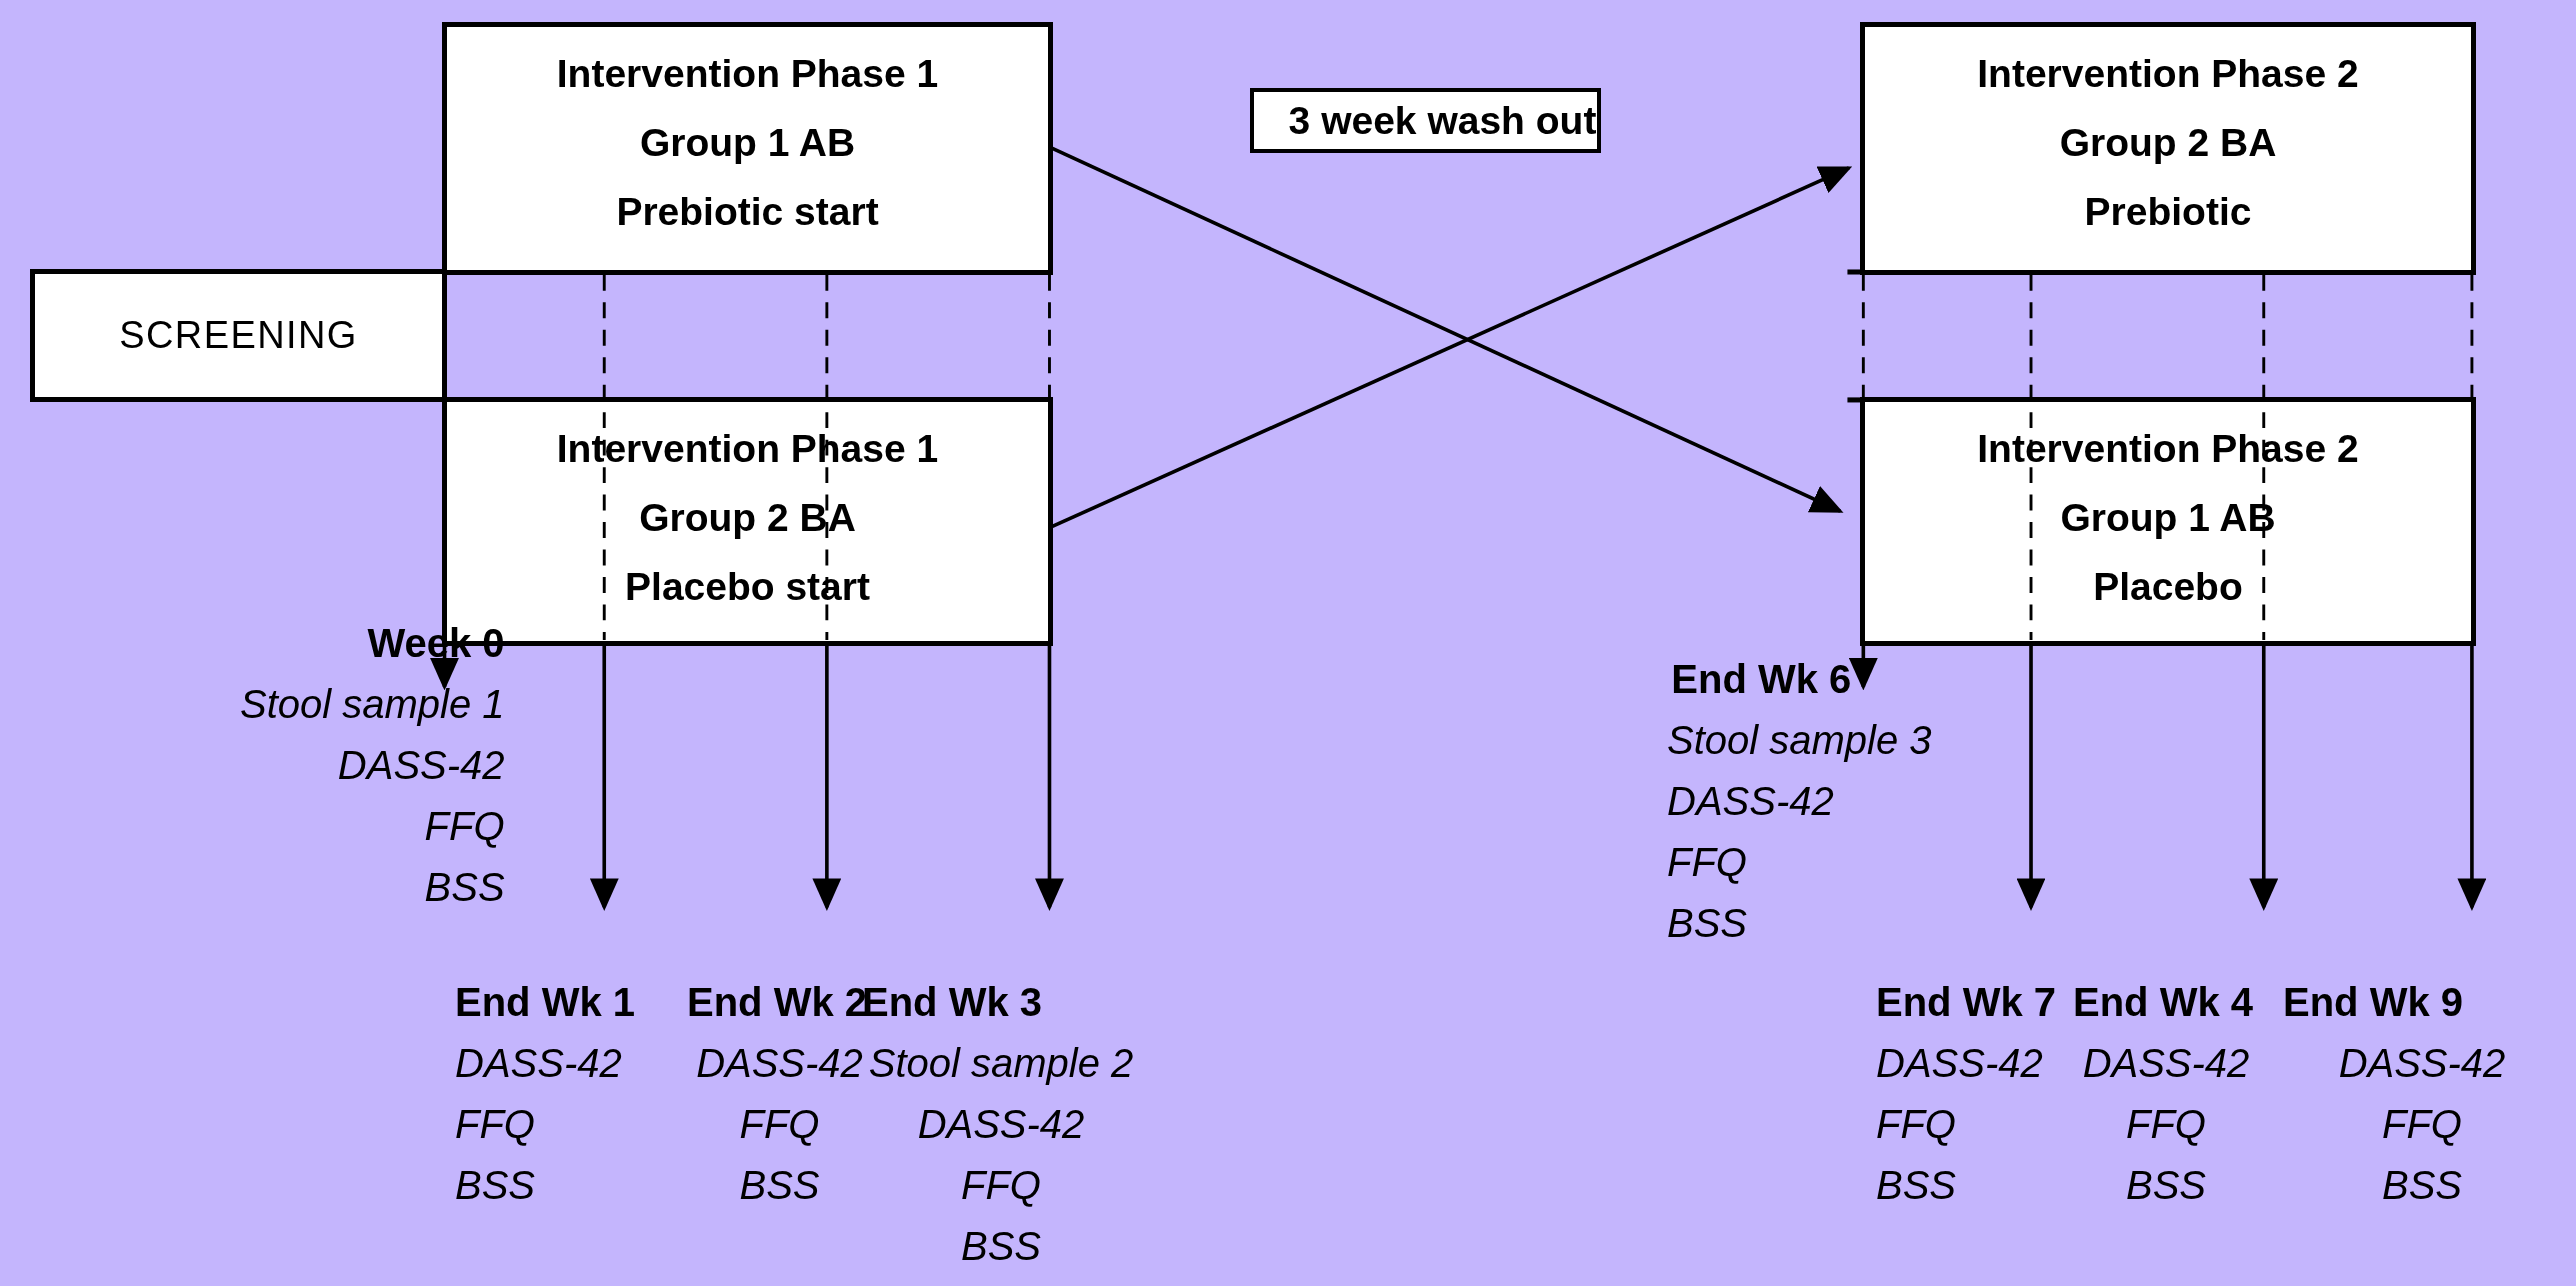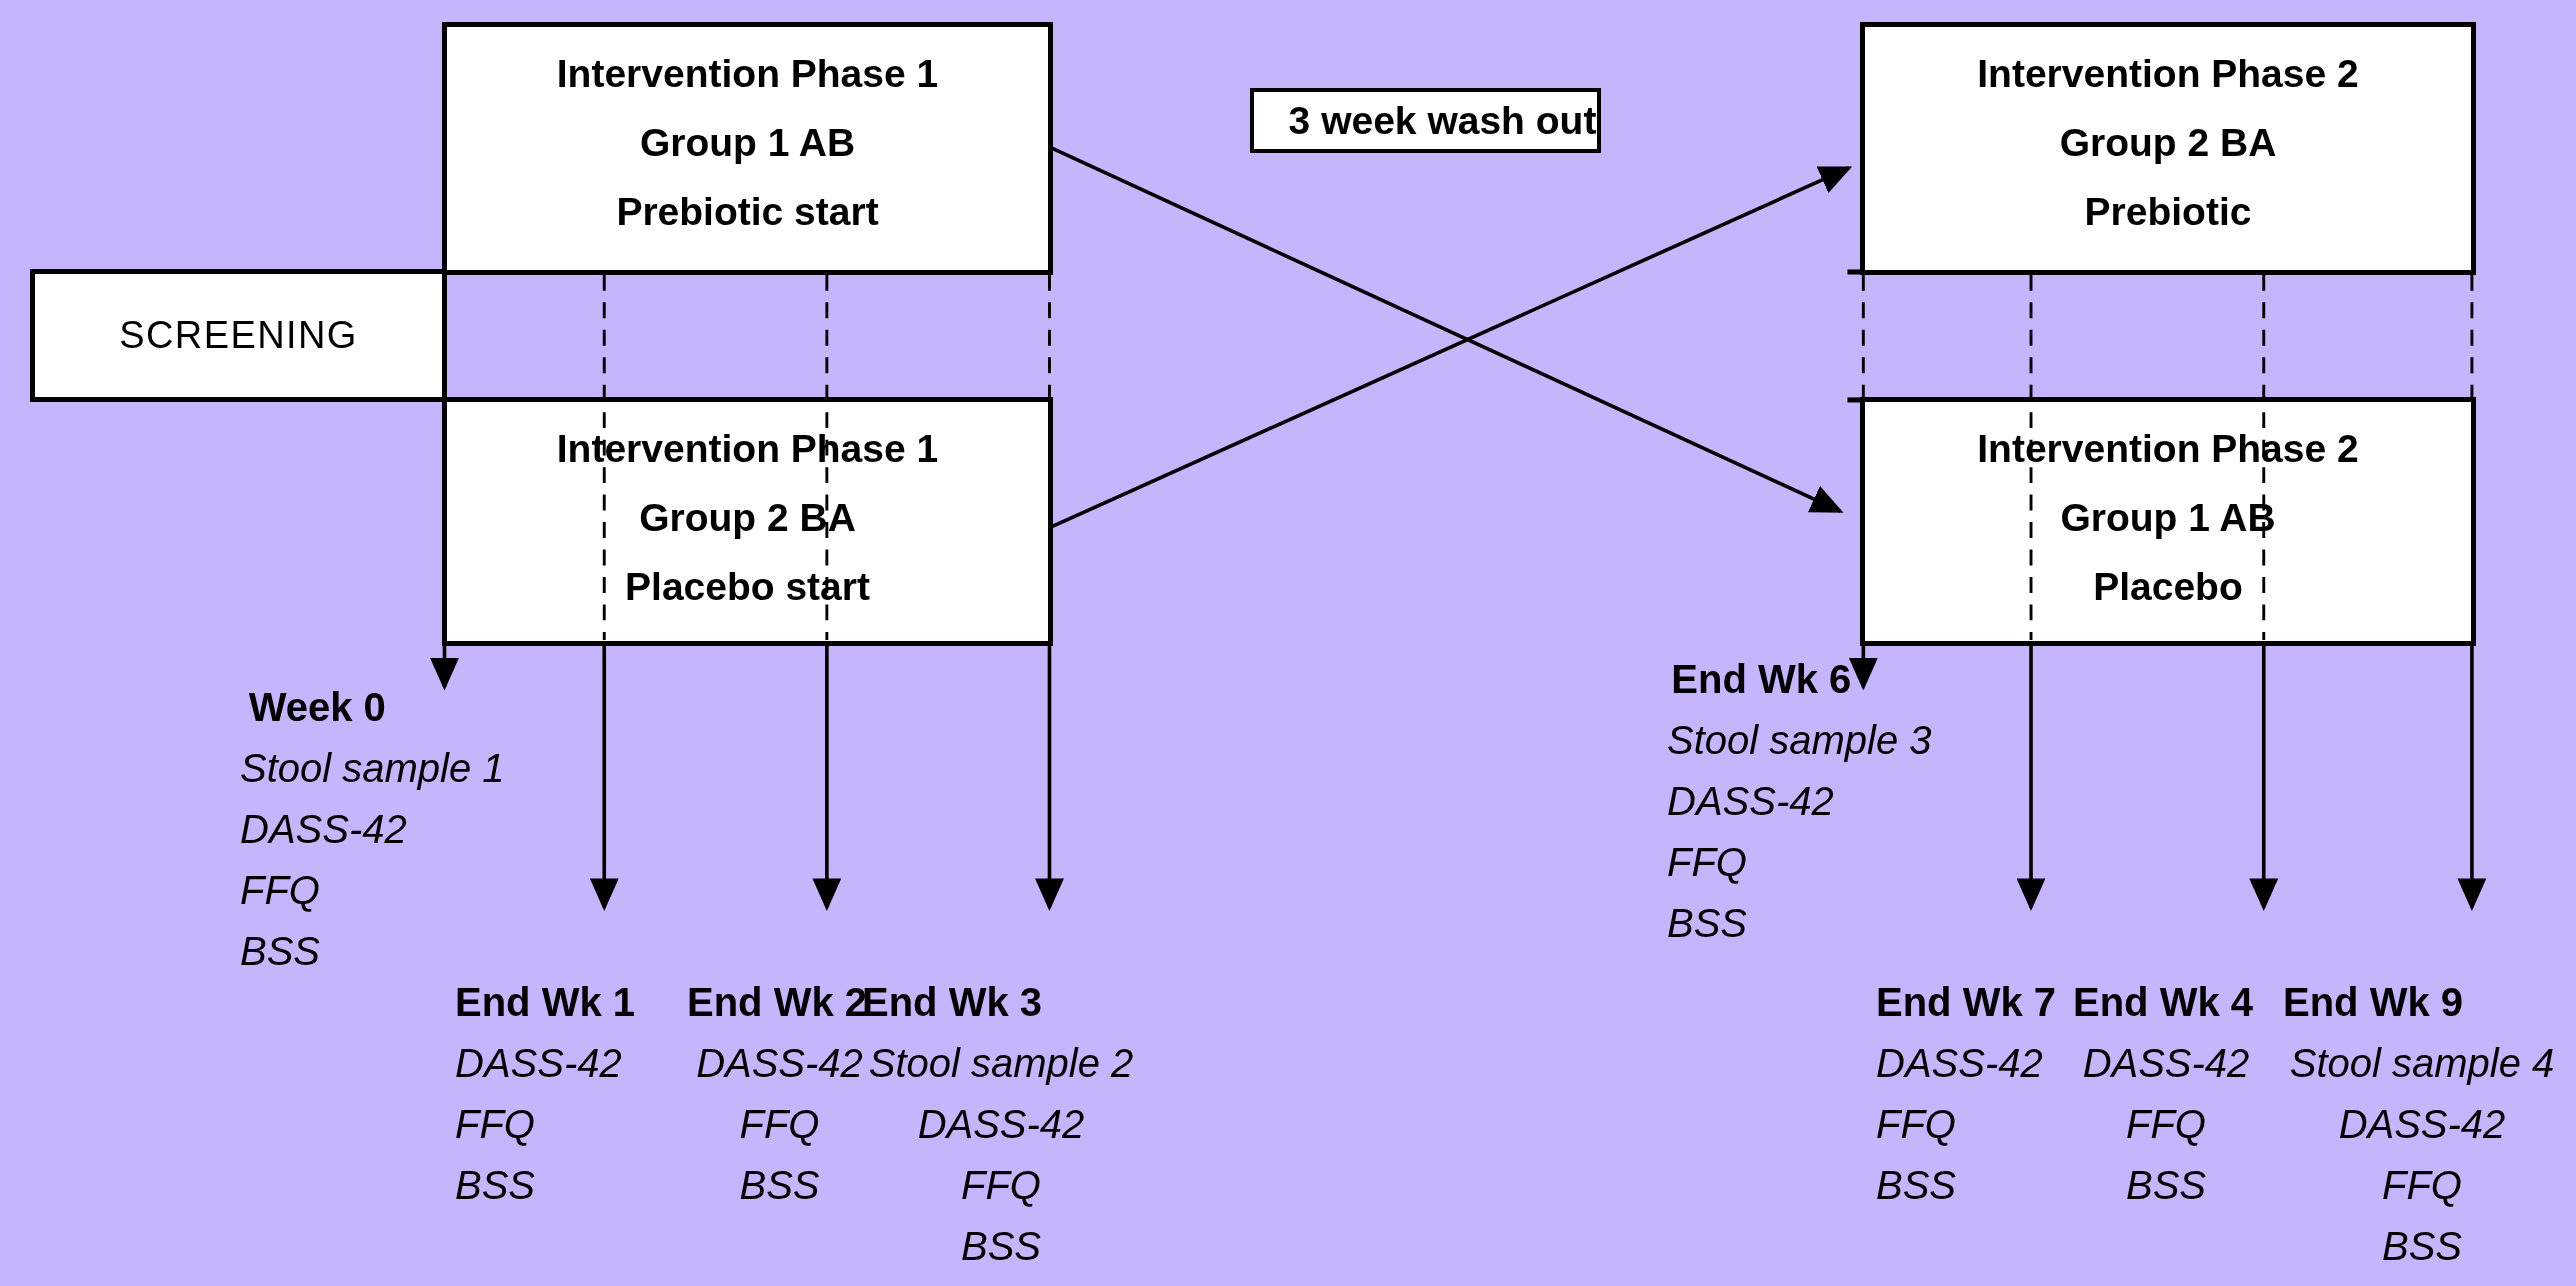--- a/index.html
+++ b/index.html
@@ -84,21 +84,21 @@
     z-index: 3;
     font-size: 40px;
     line-height: 61px;
     white-space: nowrap;
   }
   .tp span { display: block; }
   .tp .lab { font-weight: bold; }
   .tp .it  { font-style: italic; }
   .tp.centered { }
   .tp.centered .it { text-align: center; }
-  #tp-week0  { left: 240px;  top: 677px; }
+  #tp-week0  { left: 240px;  top: 613px; text-align: right; }
   #tp-week0 .lab { margin-left: 8.7px; }
   #tp-endwk6 { left: 1667px; top: 649px; }
   #tp-endwk6 .lab { margin-left: 4.3px; }
   #tp-endwk1 { left: 455px;  top: 972px; }
   #tp-endwk2 { left: 651px;  top: 972px; width: 185px; margin-left: 36px; }
   #tp-endwk3 { left: 862px; top: 972px; width: 278px; }
   #tp-endwk7 { left: 1876px; top: 972px; }
   #tp-endwk8 { left: 2073px; top: 972px; width: 186px; }
   #tp-endwk9 { left: 2283px; top: 972px; width: 278px; }
 </style>
@@ -220,20 +220,19 @@
 
   <div class="tp centered" id="tp-endwk8">
     <span class="lab">End Wk 4</span>
     <span class="it">DASS-42</span>
     <span class="it">FFQ</span>
     <span class="it">BSS</span>
   </div>
 
   <div class="tp centered" id="tp-endwk9">
     <span class="lab">End Wk 9</span>
-    <span class="it">Stool sample 4</span>
     <span class="it">DASS-42</span>
     <span class="it">FFQ</span>
     <span class="it">BSS</span>
   </div>
 
 </div>
 
 
 </body></html>

